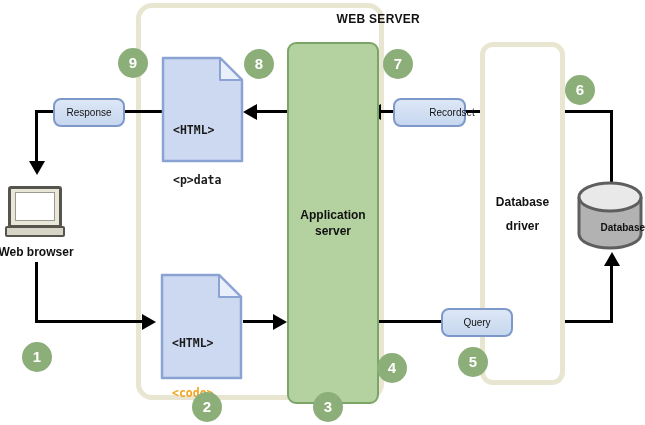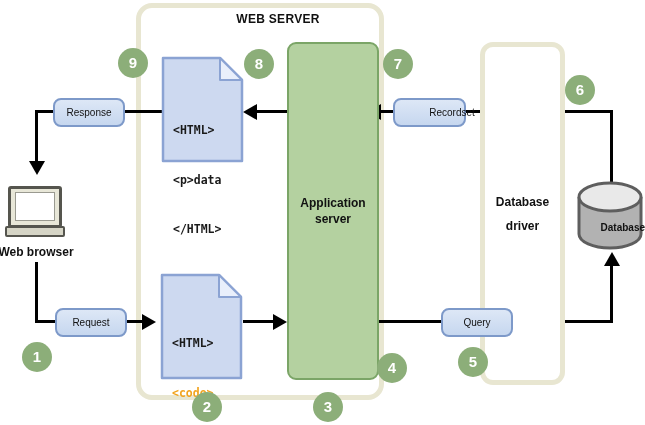--- a/index.html
+++ b/index.html
@@ -1,31 +1,31 @@
 <!DOCTYPE html>
 <html><head>
 <meta charset="utf-8">
 <style>
   html,body{margin:0;padding:0;background:#fff;}
   .stage{position:relative;width:645px;height:425px;background:#fff;overflow:hidden;
          font-family:"Liberation Sans",sans-serif;color:#111;}
   
   .ws-container{position:absolute;left:136px;top:3px;width:238px;height:387px;
     border:5px solid #e8e6d1;border-radius:16px;background:transparent;z-index:1;}
-  .ws-title{position:absolute;left:136px;top:12px;width:284px;text-align:center;
+  .ws-title{position:absolute;left:136px;top:12px;width:284px;text-align:right;
     font-size:12px;font-weight:bold;letter-spacing:.3px;z-index:6;}
   .dbdrv-container{position:absolute;left:480px;top:42px;width:75px;height:333px;
     border:5px solid #e8e6d1;border-radius:13px;background:#fff;z-index:3;
     display:flex;align-items:center;justify-content:center;text-align:center;
     font-size:12px;font-weight:bold;line-height:24px;}
   
   .app-box{position:absolute;left:287px;top:42px;width:76px;height:334px;
     background:#b4d1a0;border:2px solid #7ba567;border-radius:9px;z-index:4;
     display:flex;align-items:center;justify-content:center;text-align:center;
-    font-size:12px;font-weight:bold;line-height:16px;padding:0 6px;}
+    font-size:12px;font-weight:bold;line-height:16px;padding:12px 6px;}
   
   .hline{position:absolute;height:3px;background:#000;z-index:2;}
   .vline{position:absolute;width:3px;background:#000;z-index:2;}
   .ah{position:absolute;width:0;height:0;z-index:2;}
   .ah-left{border-top:8px solid transparent;border-bottom:8px solid transparent;border-right:14px solid #000;}
   .ah-right{border-top:8px solid transparent;border-bottom:8px solid transparent;border-left:14px solid #000;}
   .ah-up{border-left:8px solid transparent;border-right:8px solid transparent;border-bottom:14px solid #000;}
   .ah-down{border-left:8px solid transparent;border-right:8px solid transparent;border-top:14px solid #000;}
   
   .pill{position:absolute;width:72px;height:29px;z-index:4;
@@ -88,39 +88,35 @@
     <span>Database driver</span>
   </div>
 
   <div class="app-box">
     <span>Application server</span>
   </div>
 
   <div class="pill" style="left:53px;top:98px;">
     <span>Response</span>
   </div>
-  <div class="pill" style="left:55px;top:308px;">
-    <span>Request</span>
-  </div>
   <div class="pill" style="left:393px;top:98px;width:73px;padding-left:45px;">
     <span>Recordset</span>
   </div>
   <div class="pill" style="left:393px;top:308px;margin-left:48px;">
     <span>Query</span>
   </div>
 
   <div class="doc" style="left:161px;top:56px;">
     <svg width="83" height="107" viewBox="0 0 83 107">
       <path d="M2,2 H59 L81,24 V105 H2 Z" fill="#cdd9f0" stroke="#8ba3d3" stroke-width="2.5" stroke-linejoin="round"></path>
       <path d="M59,2 V24 H81 Z" fill="#e9effb" stroke="#8ba3d3" stroke-width="2" stroke-linejoin="round"></path>
     </svg>
     <div class="code" style="top:33px;">
       <div>&lt;HTML&gt;</div>
       <div>&lt;p&gt;data</div>
-      <div>&lt;/HTML&gt;</div>
     </div>
   </div>
 
   <div class="doc" style="left:160px;top:273px;">
     <svg width="83" height="107" viewBox="0 0 83 107">
       <path d="M2,2 H59 L81,24 V105 H2 Z" fill="#cdd9f0" stroke="#8ba3d3" stroke-width="2.5" stroke-linejoin="round"></path>
       <path d="M59,2 V24 H81 Z" fill="#e9effb" stroke="#8ba3d3" stroke-width="2" stroke-linejoin="round"></path>
     </svg>
     <div class="code" style="top:29px;">
       <div>&lt;HTML&gt;</div>

